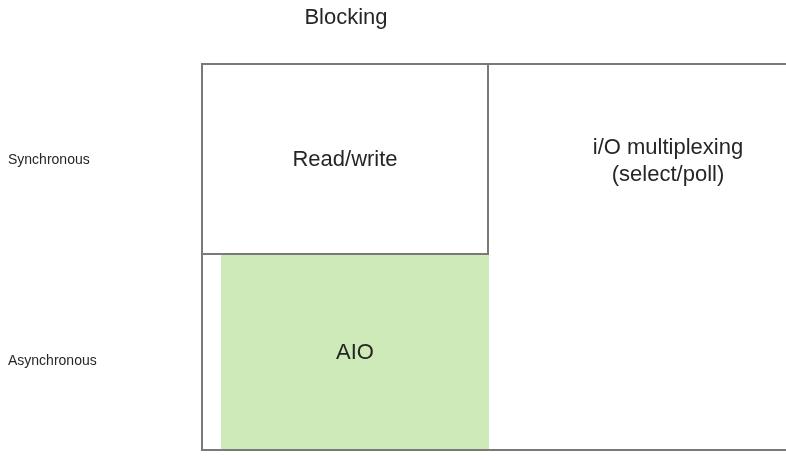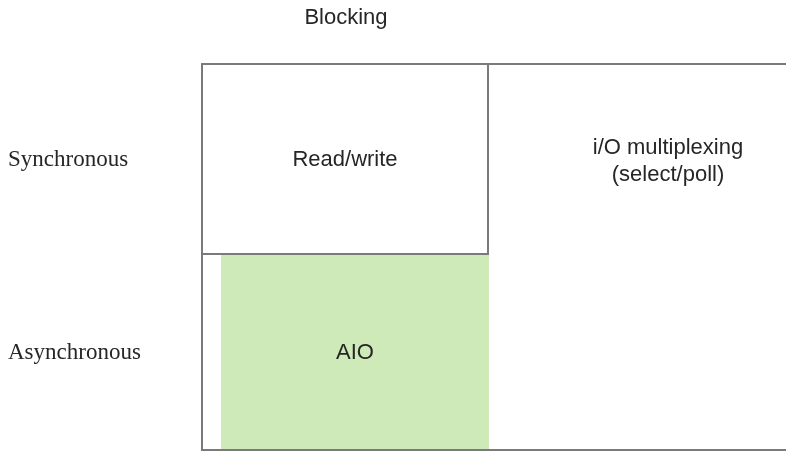--- a/index.html
+++ b/index.html
@@ -24,25 +24,24 @@
     font-size:22px;
     line-height:1.2;
   }
   .col-header.blocking{left:203px;width:286px;}
   .col-header.nonblocking{left:489px;width:285px;}
   .row-label{
     position:absolute;
     left:8px;
     display:flex;
     align-items:center;
-    font-size:23px;
-    font-family:Liberation Serif, serif;
+    font-size:14px;
   }
   .row-label.sync{top:65px;height:188px;}
-  .row-label.async{top:255px;height:194px;}
+  .row-label.async{top:263px;height:194px;}
   .matrix{
     position:absolute;
     left:201px;top:63px;
     width:650px;height:388px;
     box-sizing:border-box;
     border:2px solid var(--border);
     display:grid;
     grid-template-columns:286px 1fr;
     grid-template-rows:190px 1fr;
     background:var(--bg);

